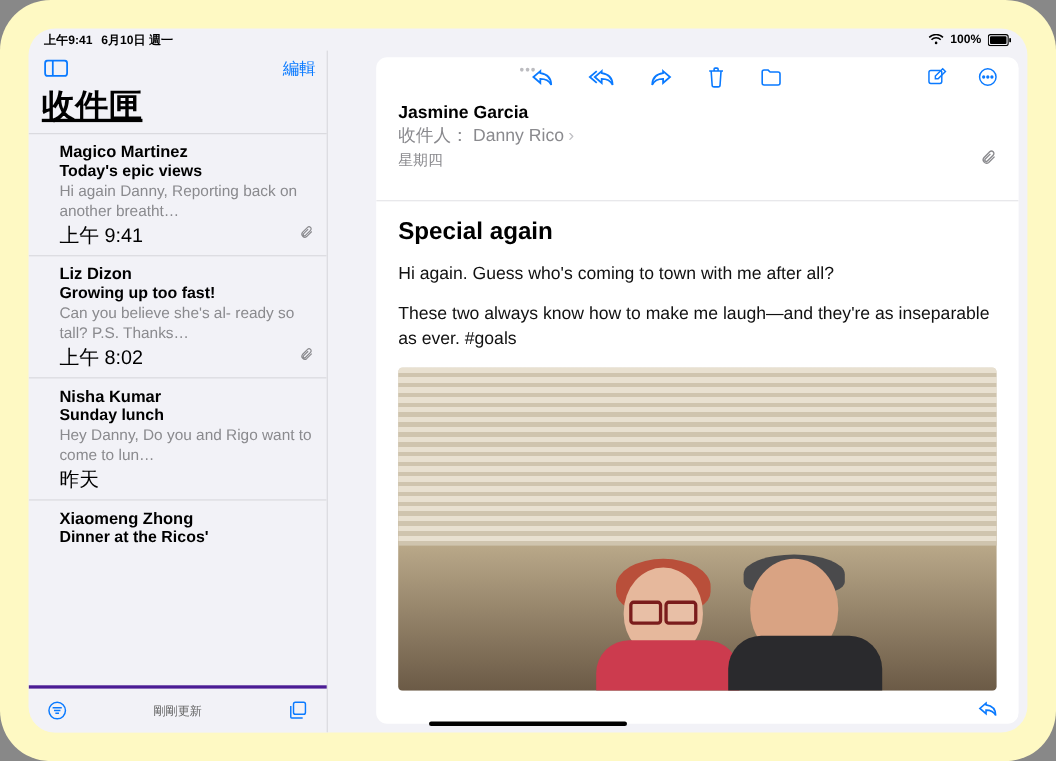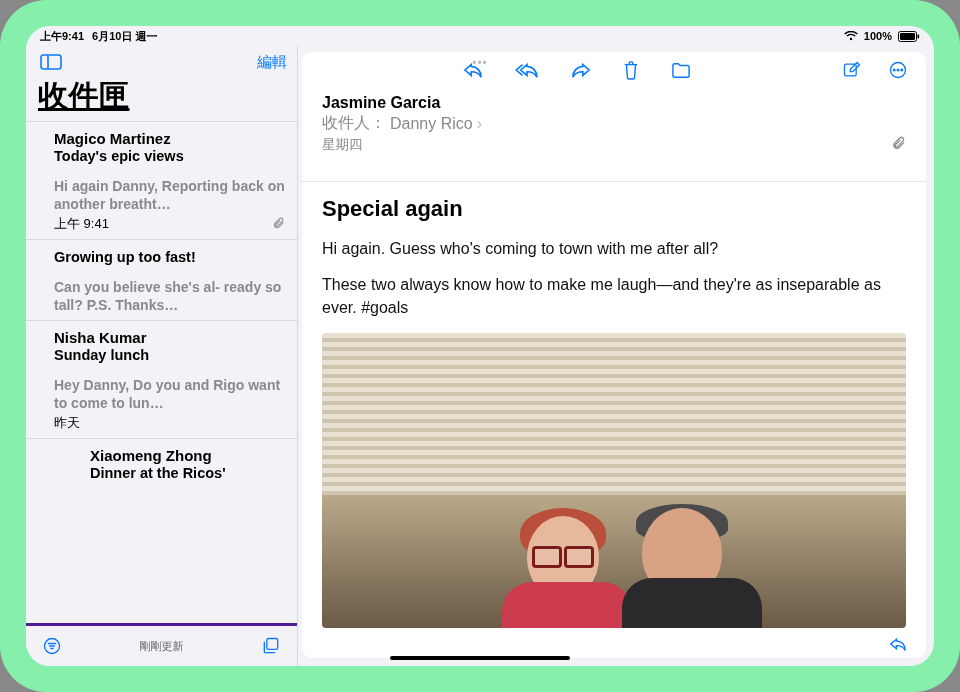--- a/index.html
+++ b/index.html
@@ -1,45 +1,45 @@
 <!DOCTYPE html>
 <html><head>
 <meta charset="utf-8">
 <style>
   * { box-sizing: border-box; margin: 0; padding: 0; }
   html, body { width: 960px; height: 692px; font-family: -apple-system, "Helvetica Neue", Arial, sans-serif; background:#888; }
   .device {
-    width: 960px; height: 692px; background:#86efac; border-radius:46px; position:relative; overflow:hidden;
+    width: 960px; height: 692px; background:#fef9c3; border-radius:46px; position:relative; overflow:hidden;
   }
   .screen {
     position:absolute; top:26px; left:26px; right:26px; bottom:26px;
     background:#f2f2f7; border-radius:24px; overflow:hidden; display:flex; flex-direction:column;
   }
   
   .status-bar { height:20px; display:flex; align-items:center; justify-content:space-between; padding:0 14px; font-size:11px; font-weight:600; color:#000; }
   .status-left { display:flex; gap:8px; align-items:center;}
   .status-right { display:flex; gap:6px; align-items:center;}
   .wifi-icon svg, .battery-icon svg { display:block; }
   .drag-dots { position:absolute; top:30px; left:50%; transform:translateX(-50%); color:#bcbcc0; font-size:12px; letter-spacing:1px;}
   
-  .split { flex:1; display:flex; min-height:0; }
+  .split { flex:1; display:flex; min-height:0;gap:40px; }
   .sidebar { width:272px; border-right:1px solid #d8d8dc; display:flex; flex-direction:column; background:#f2f2f7; }
   .content { flex:1; display:flex; flex-direction:column; background:#fff; border-radius:10px; margin:6px 8px 8px 4px; overflow:hidden; }
   
   .sb-top { display:flex; align-items:center; justify-content:space-between; padding:4px 10px 0 10px; }
   .icon-btn { color:#0a7aff; background:none; border:none; display:inline-flex; align-items:center; justify-content:center; cursor:pointer; padding:4px; }
   .icon-btn svg { stroke:#0a7aff; }
   .text-btn { color:#0a7aff; background:none; border:none; font-size:15px; cursor:pointer; }
   .sb-title { font-size:30px; font-weight:800; padding:2px 12px 4px 12px; letter-spacing:0.5px;text-decoration:underline;}
   .list { flex:1; overflow:hidden; border-top:1px solid #d8d8dc;}
   .row { padding:8px 12px 6px 28px; border-bottom:1px solid #d8d8dc; cursor:pointer; position:relative;}
   .row .sender { font-size:15px; font-weight:700; color:#000;}
   .row .subject { font-size:14.5px; font-weight:700; color:#000; margin-top:1px;}
-  .row .preview { font-size:14px; color:#8a8a8e; line-height:1.25; margin-top:14px; max-height:2.5em; overflow:hidden;font-weight:bold;}
-  .row .meta { display:flex; justify-content:space-between; align-items:center; font-size:13px; color:#000; margin-top:2px;}
+  .row .preview { font-size:14px; color:#8a8a8e; line-height:1.25; margin-top:1px; max-height:2.5em; overflow:hidden;}
+  .row .meta { display:flex; justify-content:space-between; align-items:flex-start; font-size:18px; color:#000; margin-top:2px;}
   .clip { color:#8a8a8e; }
   .sb-bottom { display:flex; align-items:center; justify-content:space-between; padding:6px 12px; border-top:3px solid #4c1d95;}
   .sb-status { font-size:11px; color:#666; flex:1; text-align:center;}
   
   .toolbar { display:flex; align-items:center; justify-content:space-between; padding:4px 14px 2px 14px;}
   .toolbar-center { display:flex; gap:22px; align-items:center; margin:0 auto;}
   .toolbar-right { display:flex; gap:18px; align-items:center;}
   
   .msg-header { padding:8px 20px 26px 20px; border-bottom:1px solid #e3e3e7;}
   .msg-from { font-size:16px; font-weight:800; color:#000;}
@@ -123,34 +123,43 @@
             <div class="meta">
               <span>上午 9:41</span>
               <span class="clip">
                 <svg width="13" height="14" viewBox="0 0 24 24" fill="none" stroke="#8a8a8e" stroke-width="2">
                     <path d="M21 11l-8.5 8.5a5 5 0 01-7-7L14 4a3.5 3.5 0 015 5l-8.5 8.5a2 2 0 01-3-3L15 7"></path>
                   </svg>
               </span>
             </div>
           </div>
           <div class="row">
+            <div class="sender">Liz Dizon</div>
             <div class="subject">Growing up too fast!</div>
             <div class="preview">Can you believe she's al-
 ready so tall? P.S. Thanks…</div>
+            <div class="meta">
+              <span>上午 8:02</span>
+              <span class="clip">
+                <svg width="13" height="14" viewBox="0 0 24 24" fill="none" stroke="#8a8a8e" stroke-width="2">
+                    <path d="M21 11l-8.5 8.5a5 5 0 01-7-7L14 4a3.5 3.5 0 015 5l-8.5 8.5a2 2 0 01-3-3L15 7"></path>
+                  </svg>
+              </span>
+            </div>
           </div>
           <div class="row">
             <div class="sender">Nisha Kumar</div>
             <div class="subject">Sunday lunch</div>
             <div class="preview">Hey Danny, Do you and Rigo want to come to lun…</div>
             <div class="meta">
               <span>昨天</span>
               <span></span>
             </div>
           </div>
-          <div class="row" style="border-bottom:none;margin-left:36px;">
+          <div class="row" style="border-bottom:none;">
             <div class="sender">Xiaomeng Zhong</div>
             <div class="subject">Dinner at the Ricos'</div>
           </div>
         </div>
 
         <div class="sb-bottom">
           <button class="icon-btn">
             <svg width="20" height="20" viewBox="0 0 24 24" fill="none" stroke-width="1.6">
                 <circle cx="12" cy="12" r="9"></circle>
                 <line x1="7" y1="9" x2="17" y2="9"></line>

